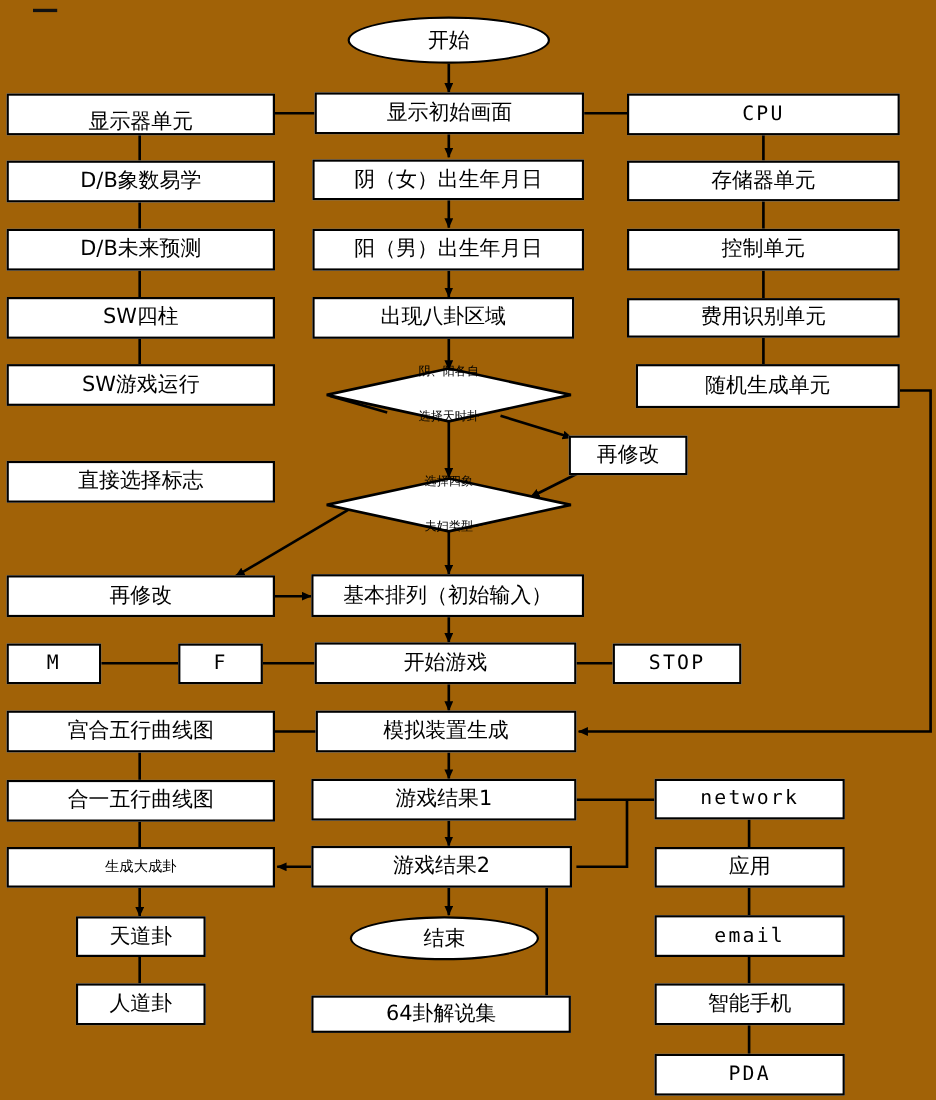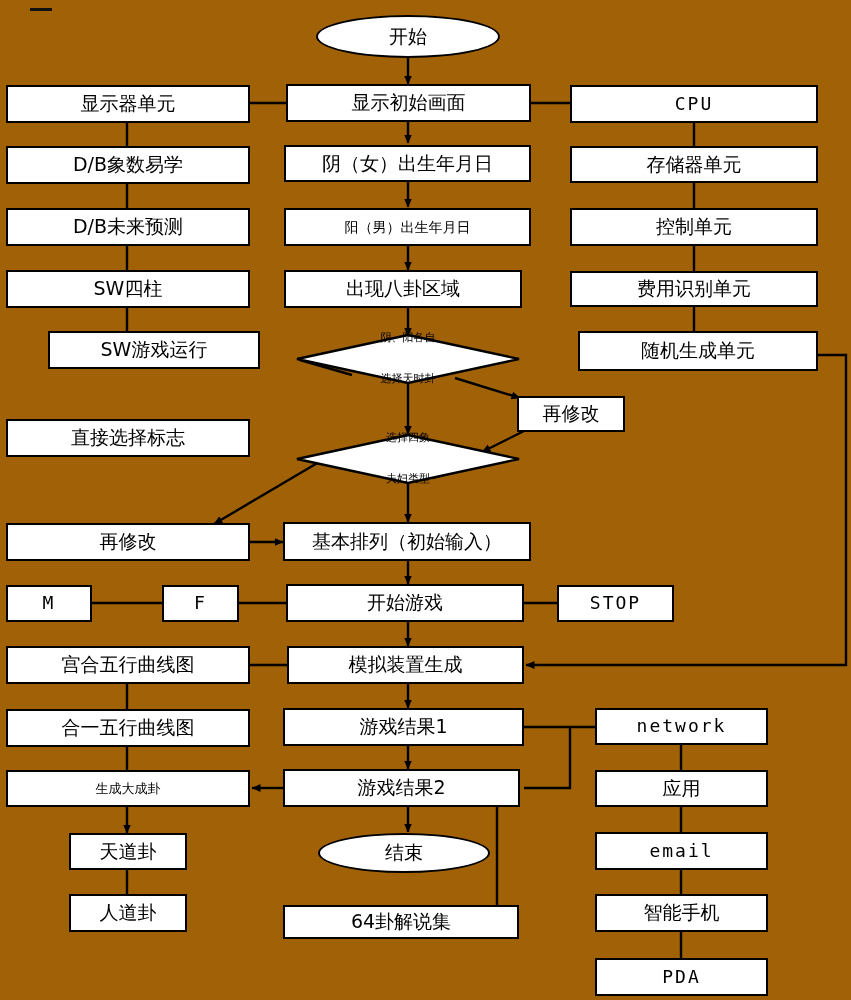--- a/index.html
+++ b/index.html
@@ -115,33 +115,33 @@
   </svg>
 
   <div class="term" style="left:316px;top:15px;width:184px;height:43px;font-size:19px;">
     <span>开始</span>
   </div>
 
   <div class="term" style="left:318px;top:833px;width:172px;height:40px;font-size:19px;">
     <span>结束</span>
   </div>
 
-  <div class="node cn" style="left:6px;top:85px;width:244px;height:38px;font-size:19px;">
+  <div class="node cn" style="left:6px;top:85px;width:244px;height:38px;font-size:19px;align-items:flex-end;">
     <span>显示器单元</span>
   </div>
   <div class="node cn" style="left:6px;top:146px;width:244px;height:38px;font-size:19px;text-align:center;">
     <span>D/B象数易学</span>
   </div>
   <div class="node cn" style="left:6px;top:208px;width:244px;height:38px;font-size:19px;">
     <span>D/B未来预测</span>
   </div>
   <div class="node cn" style="left:6px;top:270px;width:244px;height:38px;font-size:19px;">
     <span>SW四柱</span>
   </div>
-  <div class="node cn" style="left:6px;top:331px;width:212px;height:38px;font-size:19px;margin-left:42px;">
+  <div class="node cn" style="left:6px;top:331px;width:244px;height:38px;font-size:19px;">
     <span>SW游戏运行</span>
   </div>
   <div class="node cn" style="left:6px;top:419px;width:244px;height:38px;font-size:19px;">
     <span>直接选择标志</span>
   </div>
   <div class="node cn" style="left:6px;top:523px;width:244px;height:38px;font-size:19px;">
     <span>再修改</span>
   </div>
   <div class="node cn" style="left:6px;top:646px;width:244px;height:38px;font-size:19px;">
     <span>宫合五行曲线图</span>
@@ -158,21 +158,21 @@
   <div class="node cn" style="left:69px;top:894px;width:118px;height:38px;font-size:19px;">
     <span>人道卦</span>
   </div>
 
   <div class="node cn" style="left:286px;top:84px;width:245px;height:38px;font-size:19px;">
     <span>显示初始画面</span>
   </div>
   <div class="node cn" style="left:284px;top:145px;width:247px;height:37px;font-size:19px;">
     <span>阴（女）出生年月日</span>
   </div>
-  <div class="node cn" style="left:284px;top:208px;width:247px;height:38px;font-size:14px;">
+  <div class="node cn" style="left:284px;top:208px;width:247px;height:38px;font-size:19px;">
     <span>阳（男）出生年月日</span>
   </div>
   <div class="node cn" style="left:284px;top:270px;width:238px;height:38px;font-size:19px;">
     <span>出现八卦区域</span>
   </div>
   <div class="node cn" style="left:517px;top:396px;width:108px;height:36px;font-size:19px;">
     <span>再修改</span>
   </div>
   <div class="node cn" style="left:283px;top:522px;width:248px;height:39px;font-size:19px;">
     <span>基本排列（初始输入）</span>

